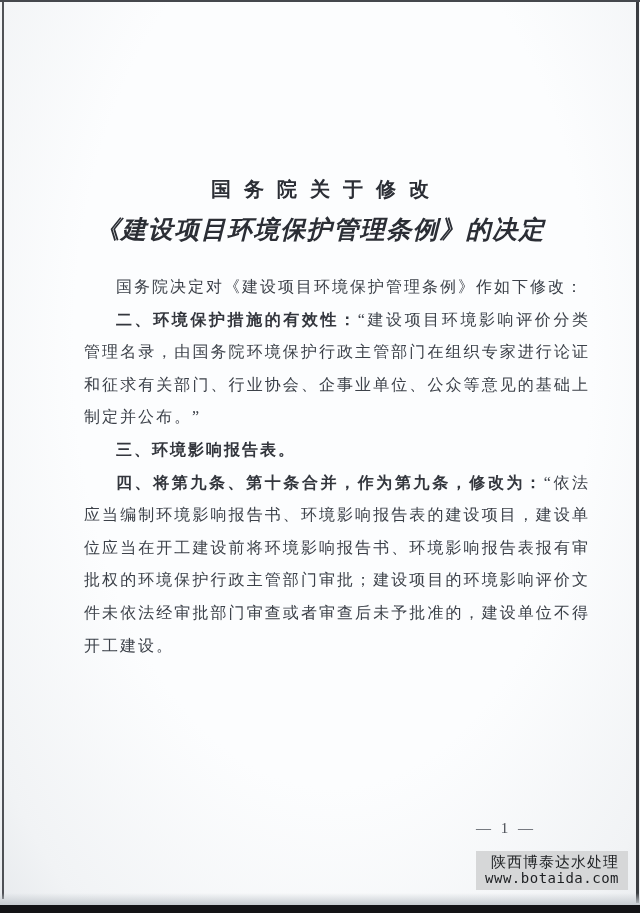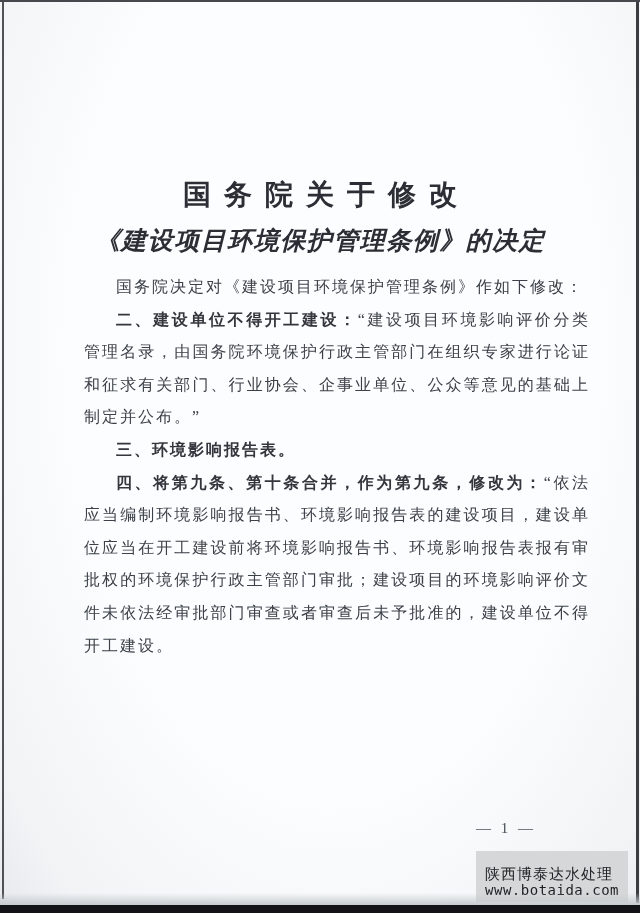--- a/index.html
+++ b/index.html
@@ -37,21 +37,21 @@
     position: absolute; left: 0; right: 0; bottom: 0; height: 8px;
     background: #131316;
   }
 
   
   .title {
     position: absolute; top: 176px; left: 0; width: 100%;
     text-align: center; color: #2b2e35; font-weight: bold;
   }
   .title-line1 {
-    font-size: 28px; letter-spacing: 13px; text-indent: 13px;
+    font-size: 20px; letter-spacing: 13px; text-indent: 13px;
   }
   .title-line2 {
     font-size: 25px; letter-spacing: 1.5px; margin-top: 10px; font-style: italic;
   }
 
   
   .content {
     position: absolute; left: 68px; top: 271px; width: 506px;
     font-size: 16px; line-height: 32.6px; letter-spacing: 2px;
     text-align: justify; color: #3c4149; margin-left: 16px;
@@ -62,21 +62,21 @@
   
   .page-num {
     position: absolute; top: 820px; right: 104px;
     font-size: 15px; letter-spacing: 3px; color: #4a4e55;
   }
 
   
   .watermark {
     position: absolute; top: 851px; right: 12px;
     background: #d6d7d8; color: #1d1f22;
-    padding: 15px 9px 4px; text-align: left; line-height: 16px;
+    padding: 3px 9px 4px; text-align: right; line-height: 16px;
   }
   .wm-line1 {
     font-family: "Liberation Sans", "DejaVu Sans", sans-serif;
     font-size: 15px; letter-spacing: 1px;
   }
   .wm-line2 {
     font-family: "DejaVu Sans Mono", "Liberation Mono", monospace;
     font-size: 14px; font-weight: normal; letter-spacing: .5px;
   }
 </style>
@@ -89,21 +89,21 @@
   <div class="edge-left"></div>
   <div class="edge-right"></div>
 
   <div class="title">
     <div class="title-line1">国务院关于修改</div>
     <div class="title-line2">《建设项目环境保护管理条例》的决定</div>
   </div>
 
   <div class="content">
       <p><span>国务院决定对《建设项目环境保护管理条例》作如下修改：</span></p>
-      <p><span class="lead">二、建设单位不得开工建设：</span><span>“建设项目环境影响评价分类管理名录，由国务院环境保护行政主管部门在组织专家进行论证和征求有关部门、行业协会、企事业单位、公众等意见的基础上制定并公布。”</span></p>
+      <p><span class="lead">二、环境保护措施的有效性：</span><span>“建设项目环境影响评价分类管理名录，由国务院环境保护行政主管部门在组织专家进行论证和征求有关部门、行业协会、企事业单位、公众等意见的基础上制定并公布。”</span></p>
       <p><span class="lead">三、环境影响报告表。</span></p>
       <p><span class="lead">四、将第九条、第十条合并，作为第九条，修改为：</span><span>“依法应当编制环境影响报告书、环境影响报告表的建设项目，建设单位应当在开工建设前将环境影响报告书、环境影响报告表报有审批权的环境保护行政主管部门审批；建设项目的环境影响评价文件未依法经审批部门审查或者审查后未予批准的，建设单位不得开工建设。</span></p>
     </div>
 
   <div class="page-num">— 1 —</div>
 
   <div class="watermark">
     <div class="wm-line1">陕西博泰达水处理</div>
     <div class="wm-line2">www.botaida.com</div>
   </div>

